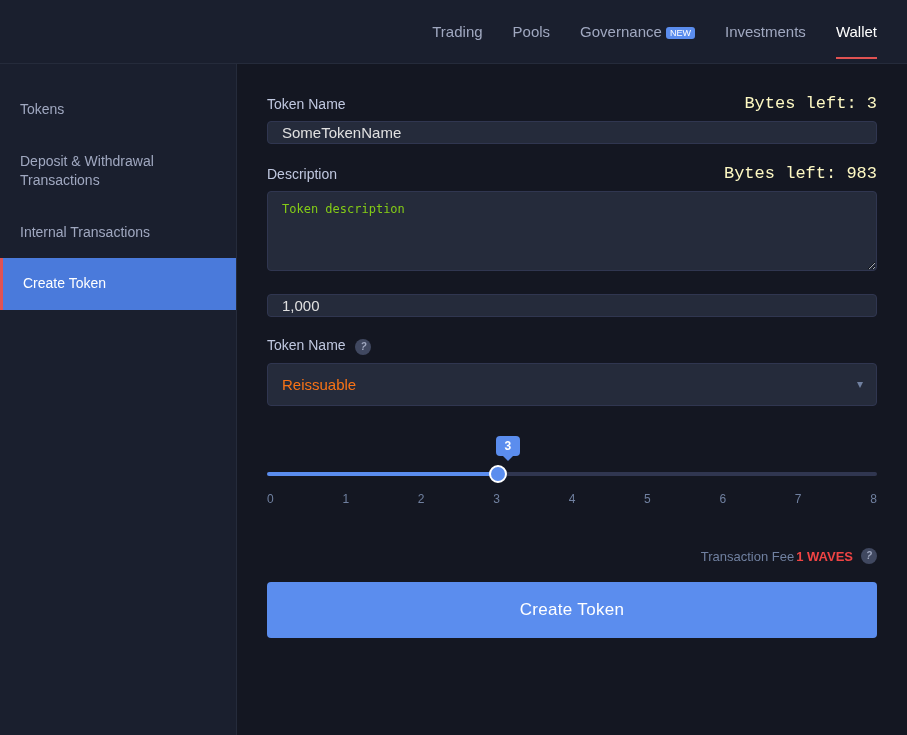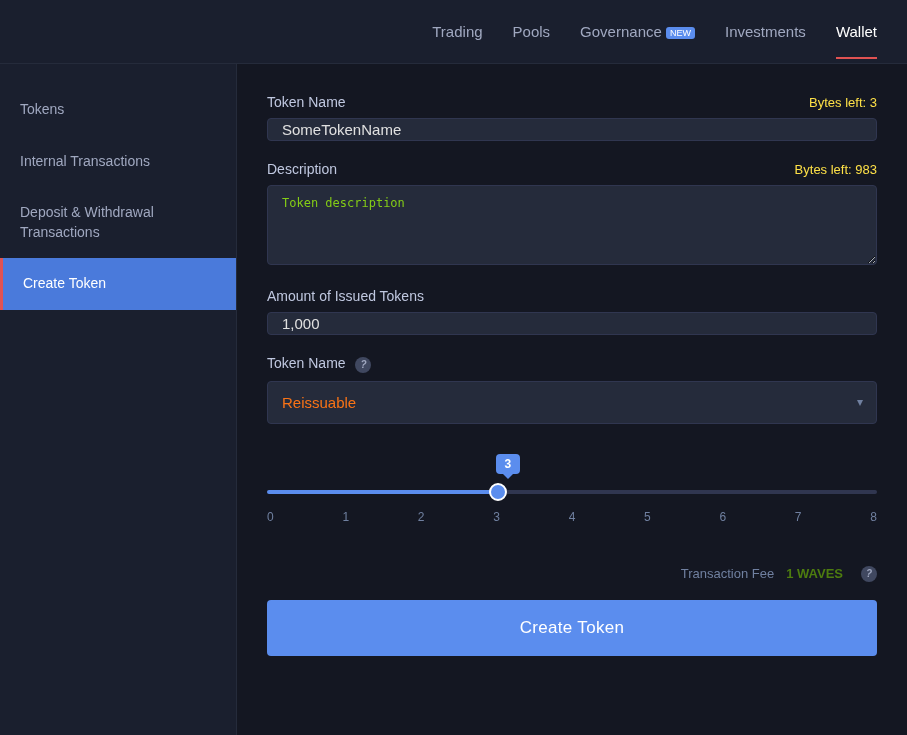--- a/index.html
+++ b/index.html
@@ -102,22 +102,23 @@
       align-items: center;
       margin-bottom: 8px;
     }
 
     .form-label {
       color: #c0c8e0;
       font-size: 14px;
     }
 
     .bytes-left {
-      color: #fde047;
-      font-size: 13px;
+      color: #fef9c3;
+      font-size: 17px;
+      font-family: Liberation Mono, monospace;
     }
 
     .form-input {
       width: 100%;
       background: #252b3b;
       border: 1px solid #303650;
       border-radius: 4px;
       color: #e0e0e0;
       padding: 2px 14px;
       font-size: 15px;
@@ -239,29 +240,29 @@
       justify-content: space-between;
       margin-top: 6px;
       color: #7080a0;
       font-size: 12px;
     }
 
     
     .fee-row {
       display: flex;
       justify-content: flex-end;
-      align-items: center;
+      align-items: flex-end;
       margin-bottom: 18px;
       color: #7080a0;
       font-size: 13px;
-      gap: 12px;
+      gap: 2px;
       margin-top: 32px;
     }
     .fee-amount {
-      color: #4d7c0f;
+      color: #ef4444;
       font-weight: bold;
     }
 
     
     .create-btn {
       width: 100%;
       background: #5b8dee;
       color: #fff;
       border: none;
       border-radius: 4px;
@@ -286,22 +287,22 @@
     </a>
     <a class="nav-item">Investments</a>
     <a class="nav-item active">Wallet</a>
   </nav>
 </header>
 
 <div class="layout">
 
   <aside class="sidebar">
     <div class="sidebar-item">Tokens</div>
+    <div class="sidebar-item">Deposit &amp; Withdrawal Transactions</div>
     <div class="sidebar-item">Internal Transactions</div>
-    <div class="sidebar-item">Deposit &amp; Withdrawal Transactions</div>
     <div class="sidebar-item active">Create Token</div>
   </aside>
 
   <main class="main">
 
     
     <div class="form-group">
       <div class="form-label-row">
         <label class="form-label">Token Name</label>
         <span class="bytes-left">Bytes left: 3</span>
@@ -313,23 +314,20 @@
     <div class="form-group">
       <div class="form-label-row">
         <label class="form-label">Description</label>
         <span class="bytes-left">Bytes left: 983</span>
       </div>
       <textarea class="form-textarea" style="">Token description</textarea>
     </div>
 
     
     <div class="form-group">
-      <div class="form-label-row">
-        <label class="form-label">Amount of Issued Tokens</label>
-      </div>
       <input type="text" class="form-input" value="1,000" style="">
     </div>
 
     
     <div class="form-group">
       <div class="form-label-row">
         <label class="form-label">
           <span>Token Name</span>
           <span class="help-icon">?</span>
         </label>

